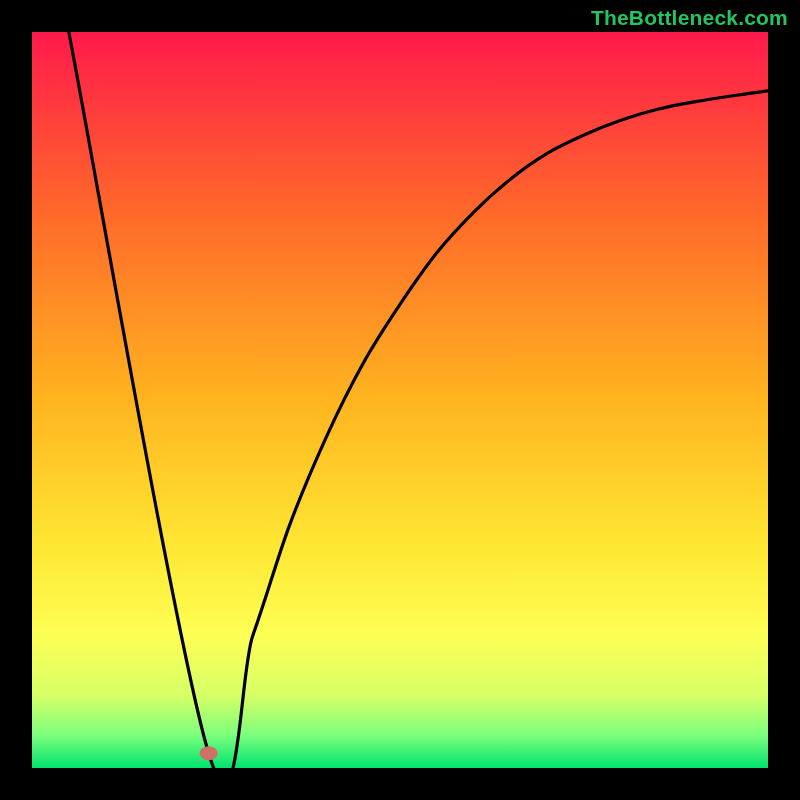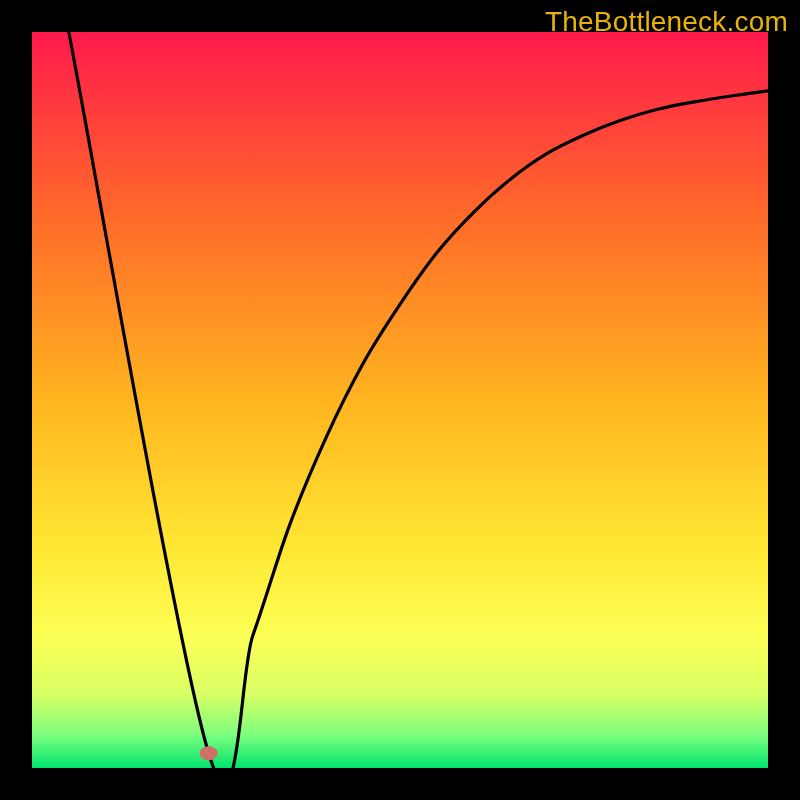--- a/index.html
+++ b/index.html
@@ -22,23 +22,23 @@
     left: 32px;
     top: 32px;
     width: 736px;
     height: 736px;
     overflow: hidden;
   }
   .attribution {
     position: absolute;
     top: 6px;
     right: 12px;
-    color: #eab308;
-    font-size: 28px;
-    font-weight: 400;
+    color: #22c55e;
+    font-size: 21px;
+    font-weight: 700;
     letter-spacing: 0.2px;
     user-select: none;
   }
   svg { display: block; }
 </style>
 </head>
 <body>
 
 <div class="frame">
   <div class="attribution">TheBottleneck.com</div>

